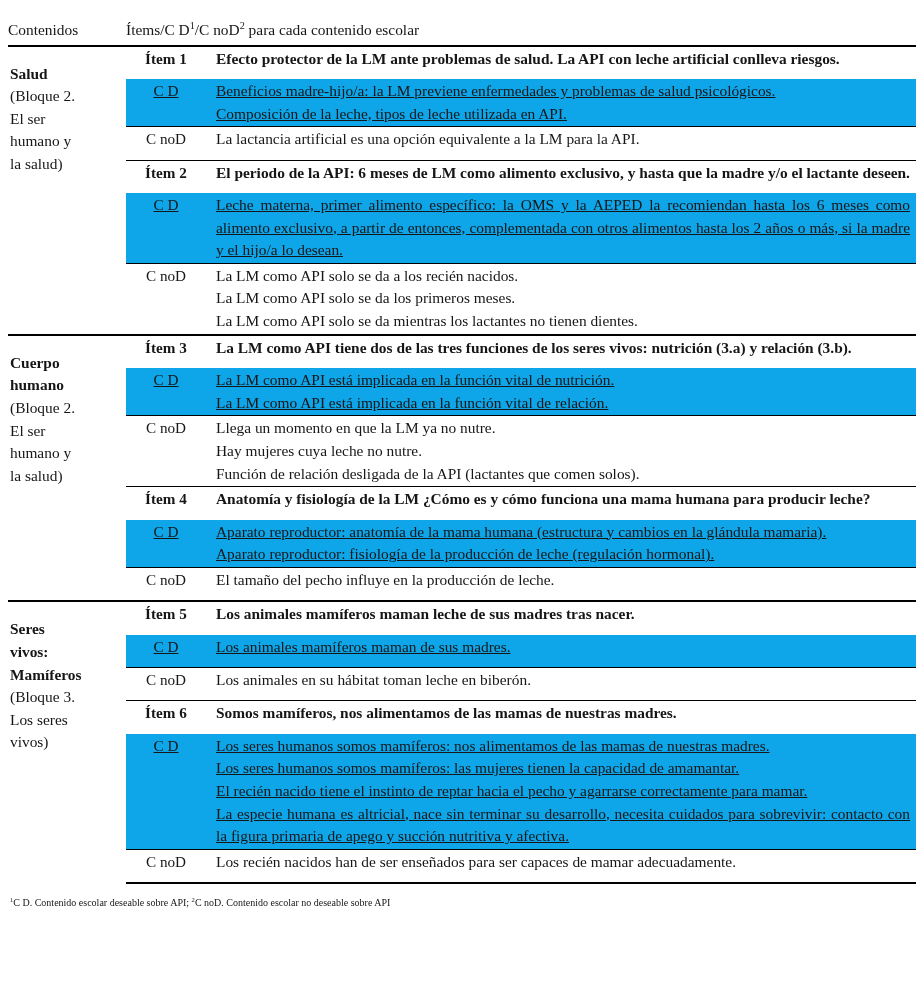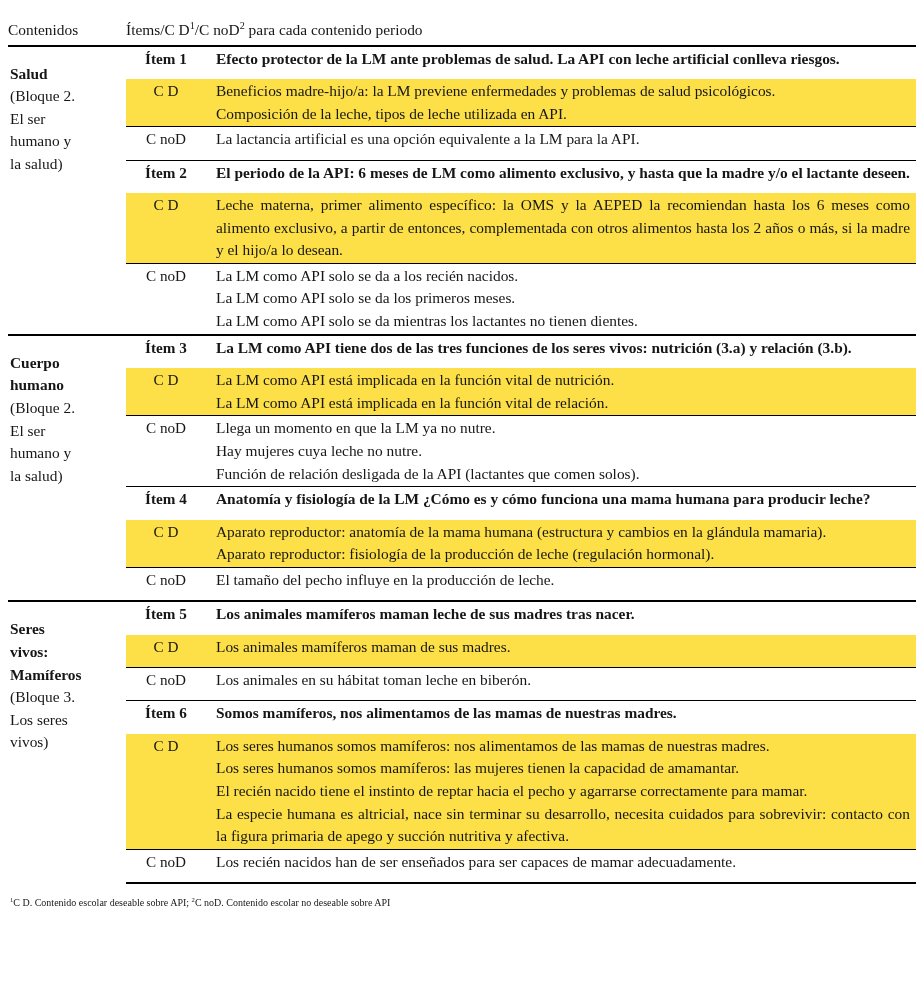--- a/index.html
+++ b/index.html
@@ -75,21 +75,22 @@
   td.text-cell {
     padding: 1px 6px 1px 6px;
     line-height: 1.47;
     font-size: 15.4px;
   }
   td.text-cell.just {
     text-align: justify;
     text-justify: inter-word;
   }
   .shade {
-    background: #fde047;
+    background: #0ea5e9;
+    text-decoration: underline;
   }
   .bold { font-weight: bold; }
   .item-label { font-weight: bold; white-space: nowrap; }
   .line { display: block; }
 
   
   .hdr-contenidos, .hdr-items {
     font-size: 15.4px;
     line-height: 1.4;
     padding: 3px 4px 5px 2px;
@@ -112,21 +113,21 @@
     <colgroup>
       <col class="c-content">
       <col class="c-kind">
       <col class="c-text">
     </colgroup>
     <tbody id="tbody-root">
 
       <tr class="hdr-row rule-head">
         <td class="hdr-contenidos">Contenidos</td>
         <td class="hdr-items" colspan="2">
-          <span>Ítems/C D</span><sup>1</sup><span>/C noD</span><sup>2</sup><span> para cada contenido periodo</span>
+          <span>Ítems/C D</span><sup>1</sup><span>/C noD</span><sup>2</sup><span> para cada contenido escolar</span>
         </td>
       </tr>
     <tr class="rule-top">
           <td class="content-cell" rowspan="6">
             <span class="line bold">Salud</span>
             <span class="line">(Bloque 2.</span>
             <span class="line">El ser</span>
             <span class="line">humano y</span>
             <span class="line">la salud)</span>
           </td>

